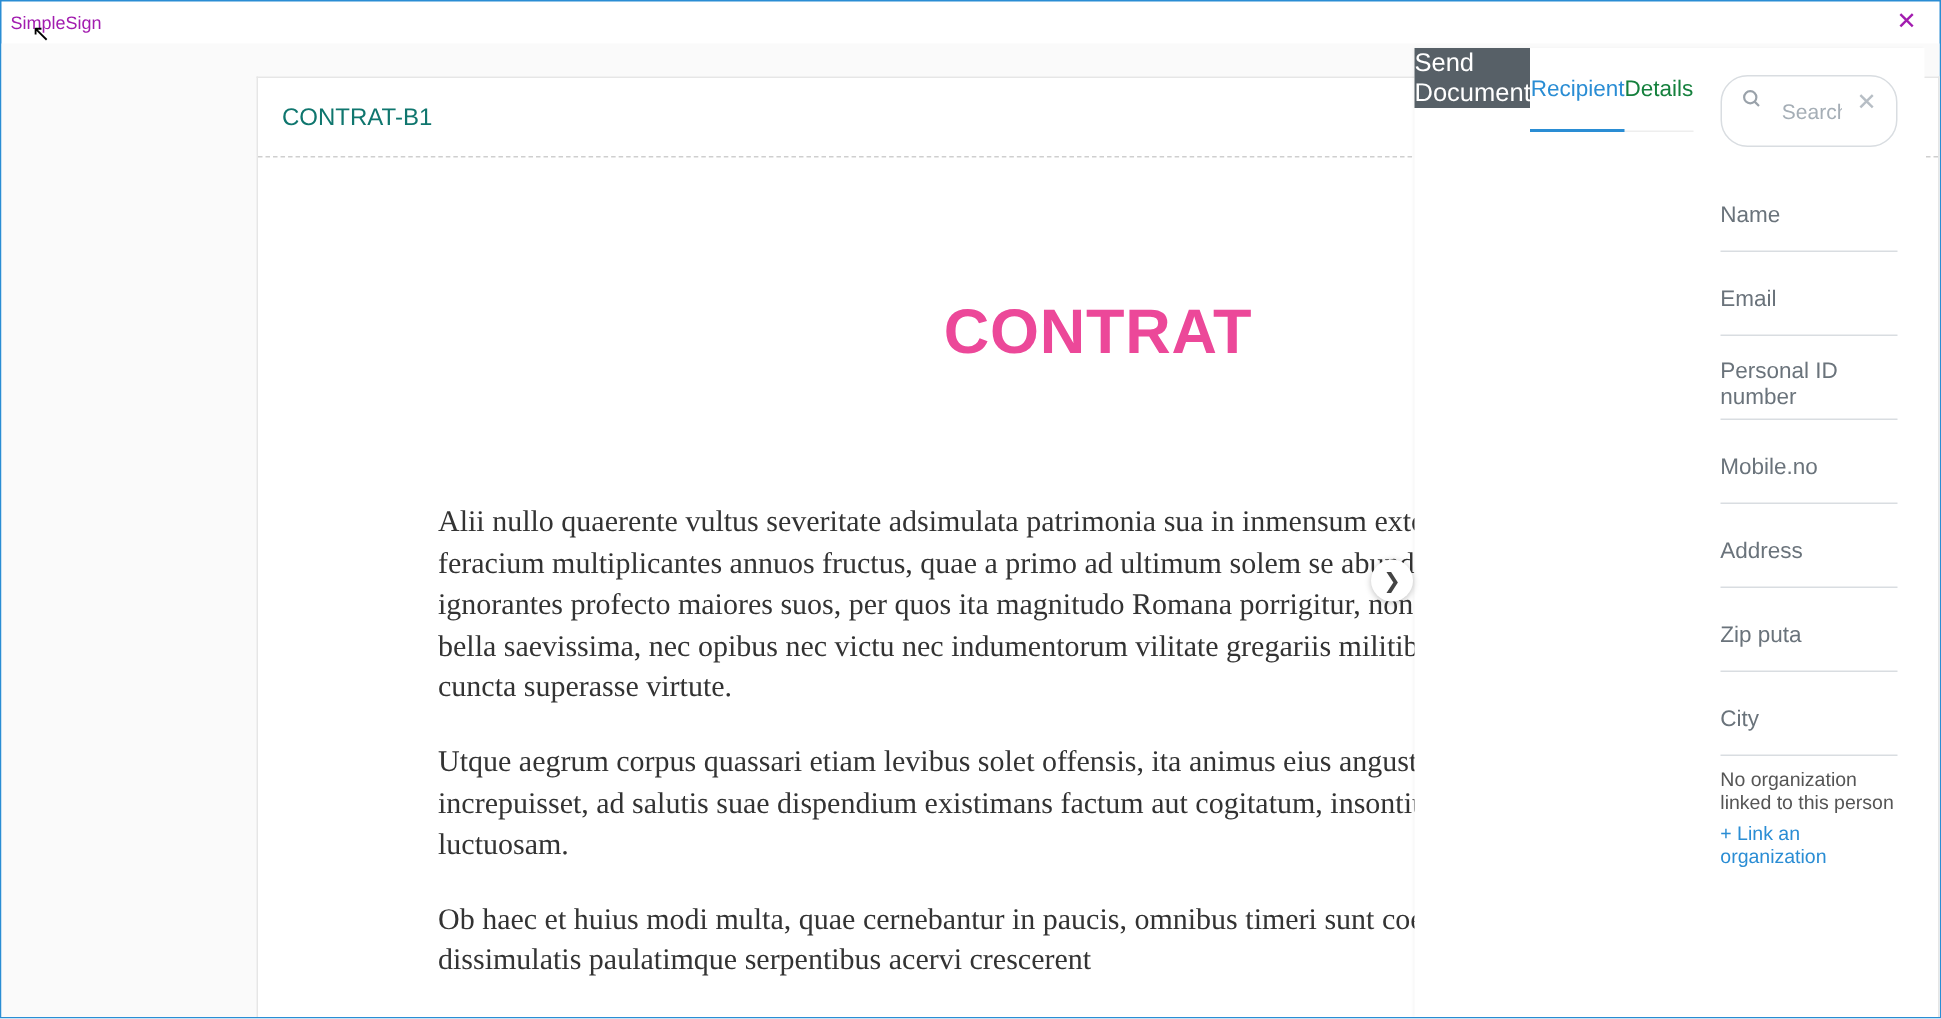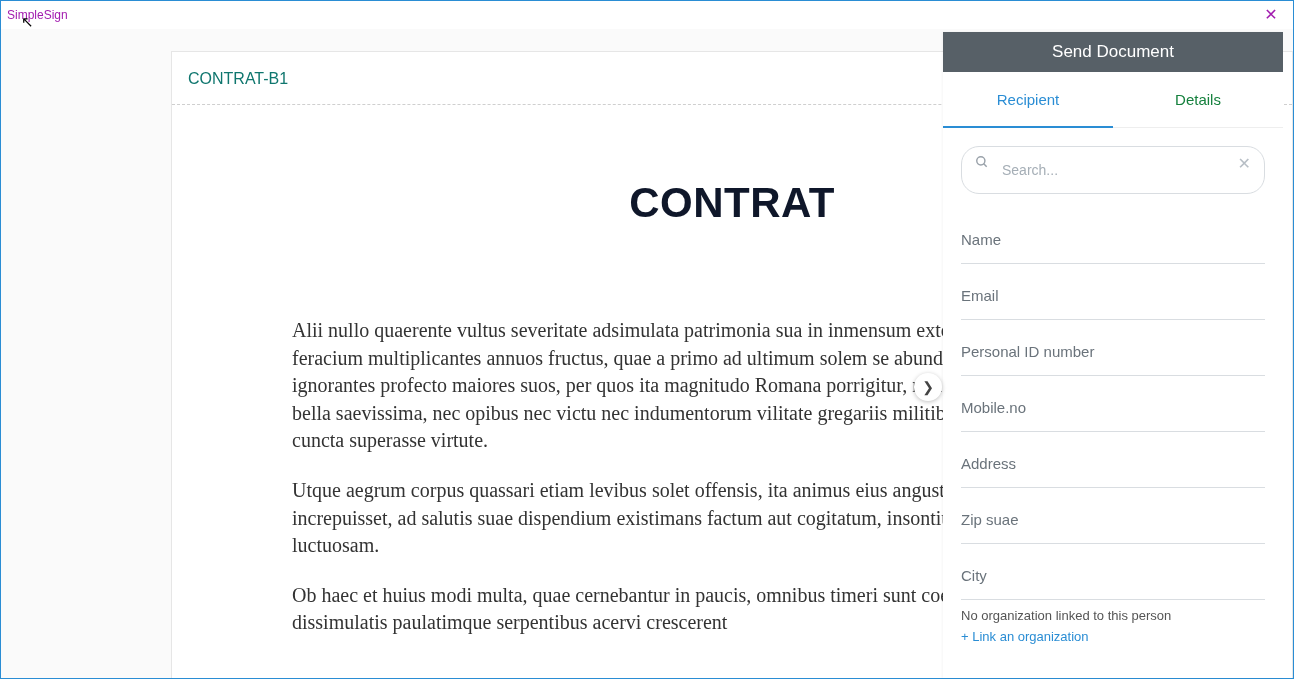--- a/index.html
+++ b/index.html
@@ -13,33 +13,33 @@
   }
   .titlebar .close { width: 40px; text-align: center; font-size: 16px; cursor: pointer; line-height: 28px; }
   .cursor { position:absolute; top:12px; left:20px; font-size:15px; pointer-events:none; }
 
   .content-area { position: absolute; top: 28px; left: 0; right: 0; bottom: 0; background: #fafafa; }
 
   .doc-wrap { position: absolute; top: 22px; left: 170px; right: 0; bottom: 0; background: #fff; border: 1px solid #e6e6e6; border-bottom: none; }
   .doc-header { padding: 18px 16px 16px 16px; color: #0f766e; font-size: 16px; }
   .doc-sep { border: none; border-top: 1px dashed #cfcfcf; }
   .doc-body { padding: 40px 120px 0 120px; }
-  .doc-title { text-align: center; font-size: 42px; color: #0f172a; font-family: Arial, sans-serif; font-weight: bold; margin: 34px 0 90px 0; letter-spacing: 0.5px; }
+  .doc-title { text-align: center; font-size: 42px; color: #ec4899; font-family: Arial, sans-serif; font-weight: bold; margin: 52px 0 90px 0; letter-spacing: 0.5px; }
   .doc-body p { font-family: "Times New Roman", serif; font-size: 20px; color: #333; line-height: 1.38; margin-bottom: 22px; }
 
   .collapse-btn {
     position: absolute; right: 351px; top: 344px; width: 28px; height: 28px;
     border-radius: 50%; background: #fff; box-shadow: 0 1px 4px rgba(0,0,0,0.25);
     display: flex; align-items: center; justify-content: center; font-size: 14px; color: #444; cursor: pointer;
     z-index: 5;
   }
 
   .panel {
     position: absolute; top: 3px; right: 10px; width: 340px; bottom: 0;
-    background: #fff; display: flex; flex-direction: column; box-shadow: -1px 0 2px rgba(0,0,0,0.04);
+    background: #fff; display: flex; flex-direction: row; box-shadow: -1px 0 2px rgba(0,0,0,0.04);
   }
   .panel-header { background: #576067; color: #fff; height: 40px; display: flex; align-items: center; justify-content: center; font-size: 17px; }
   .panel-tabs { display: flex; height: 56px; border-bottom: 1px solid #eee; }
   .panel-tab { flex: 1; display: flex; align-items: center; justify-content: center; font-size: 15px; color: #15803d; cursor: pointer; }
   .panel-tab.active { color: #2a8dd4; border-bottom: 2px solid #2a8dd4; margin-bottom: -1px; }
 
   .panel-body { padding: 18px 18px 0 18px; overflow: hidden; }
   .search-wrap { position: relative; margin-bottom: 22px; }
   .search-wrap input {
     width: 100%; height: 48px; border: 1px solid #d9dde1; border-radius: 18px;
@@ -97,21 +97,21 @@
           </span>
           <input type="text" placeholder="Search..." style="">
           <span class="clear-icon">✕</span>
         </div>
 
         <div class="field">Name</div>
         <div class="field">Email</div>
         <div class="field">Personal ID number</div>
         <div class="field">Mobile.no</div>
         <div class="field">Address</div>
-        <div class="field">Zip suae</div>
+        <div class="field">Zip puta</div>
         <div class="field">City</div>
 
         <div class="org-note">No organization linked to this person</div>
         <a class="org-link">+ Link an organization</a>
       </div>
     </div>
 
   </div>
 </div>
 

